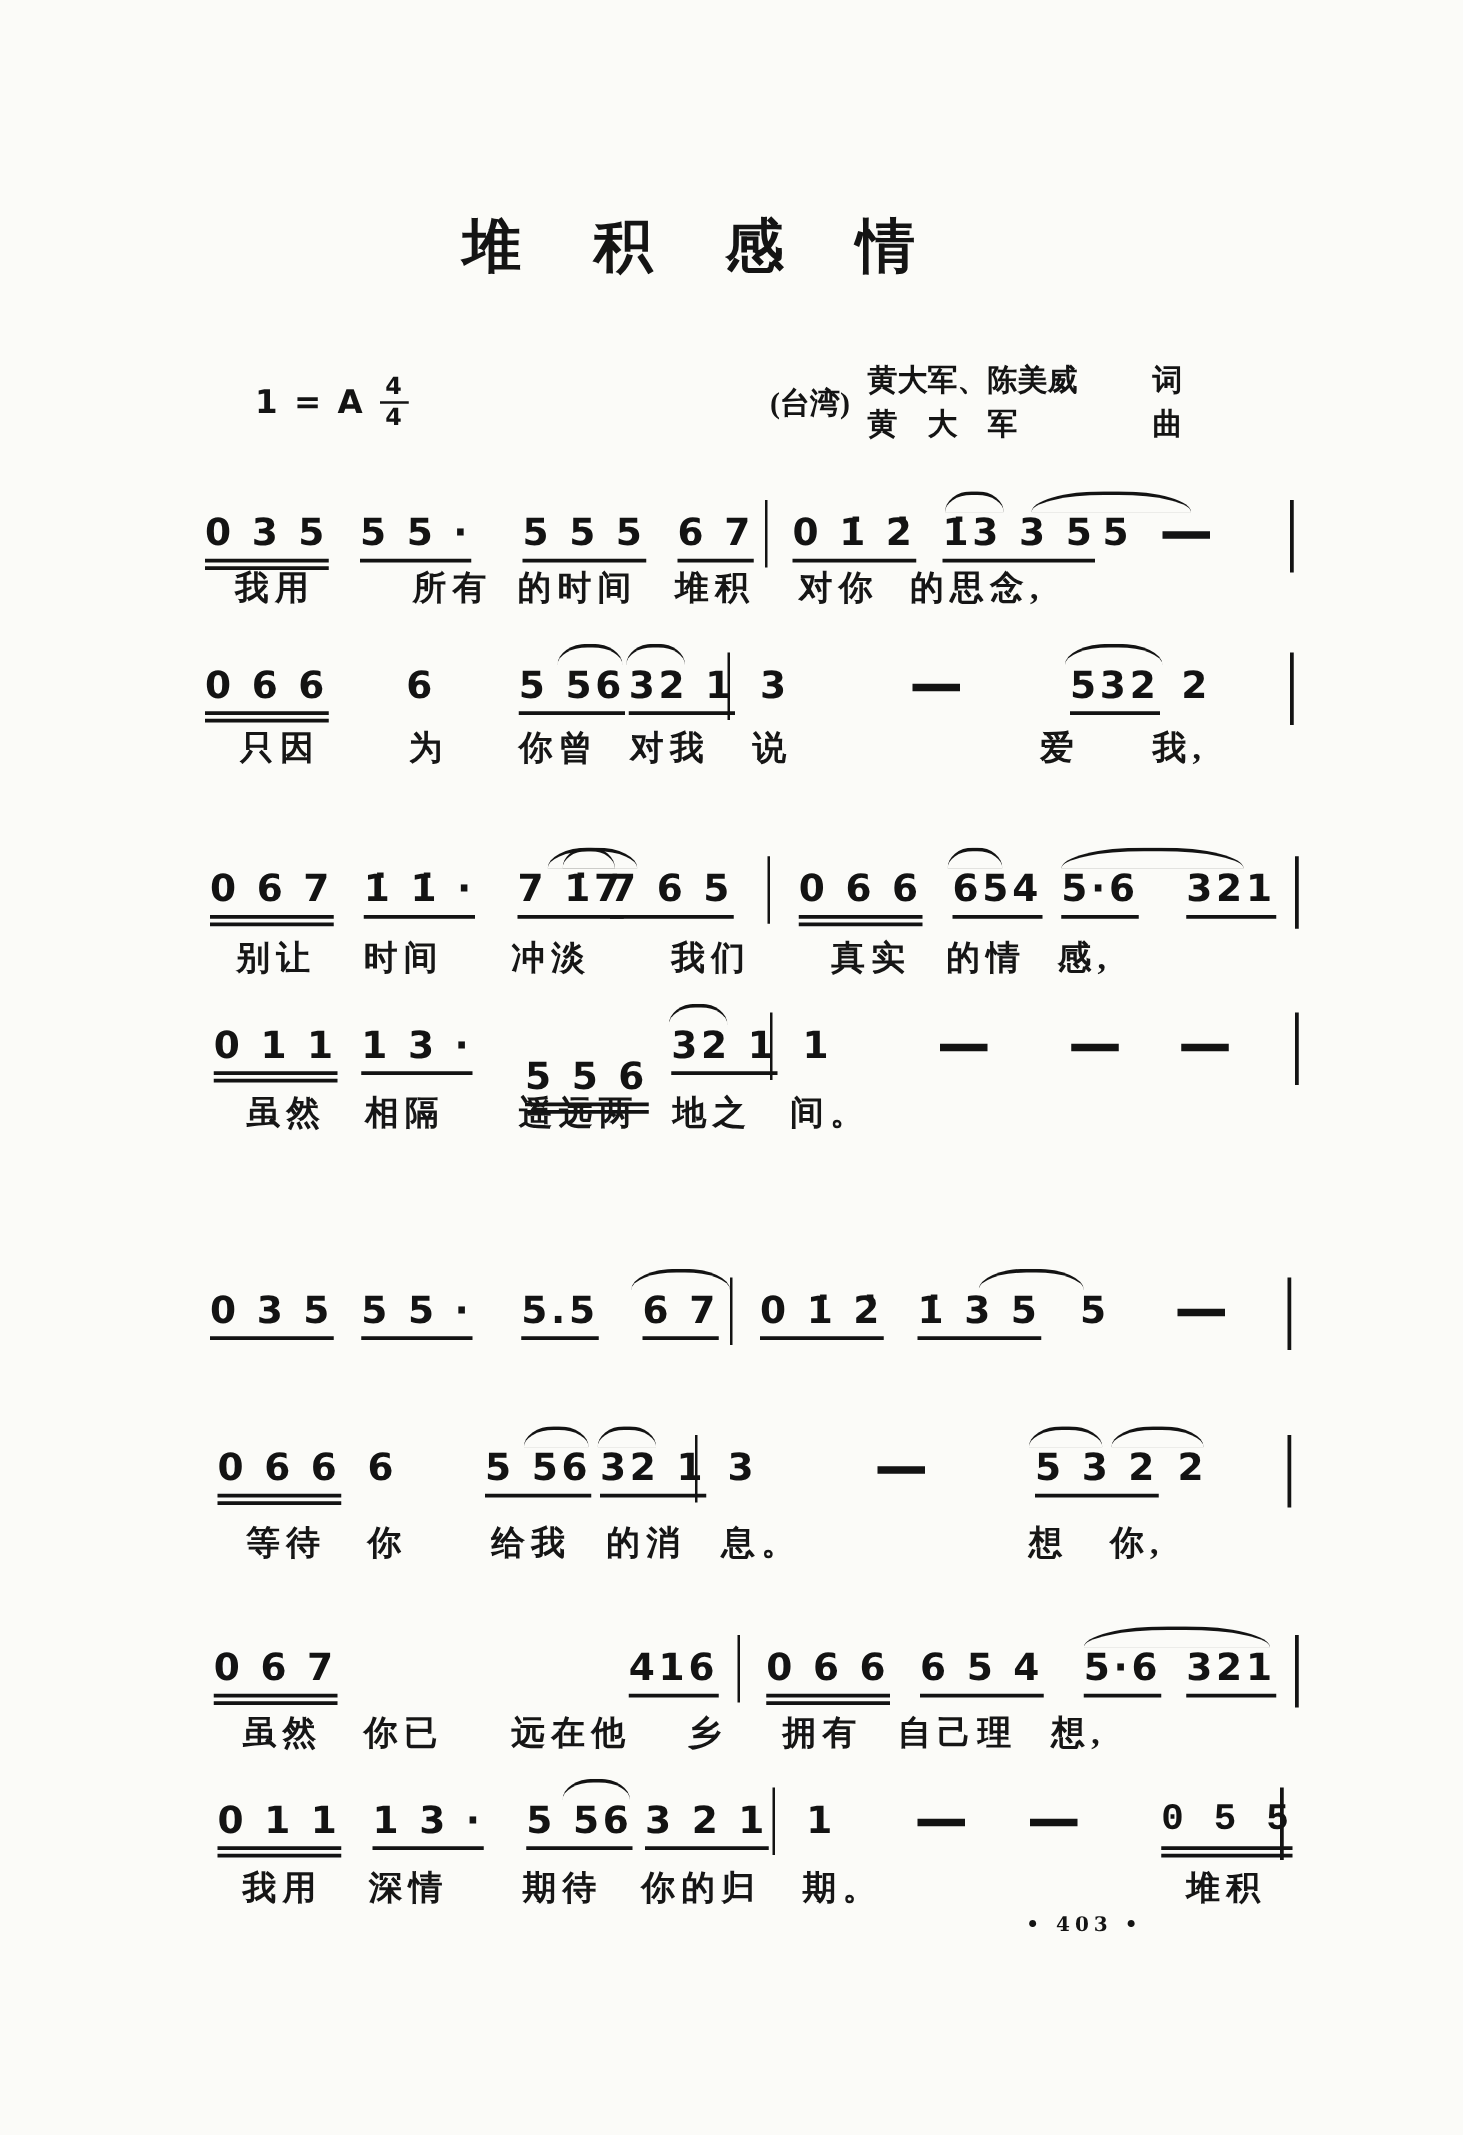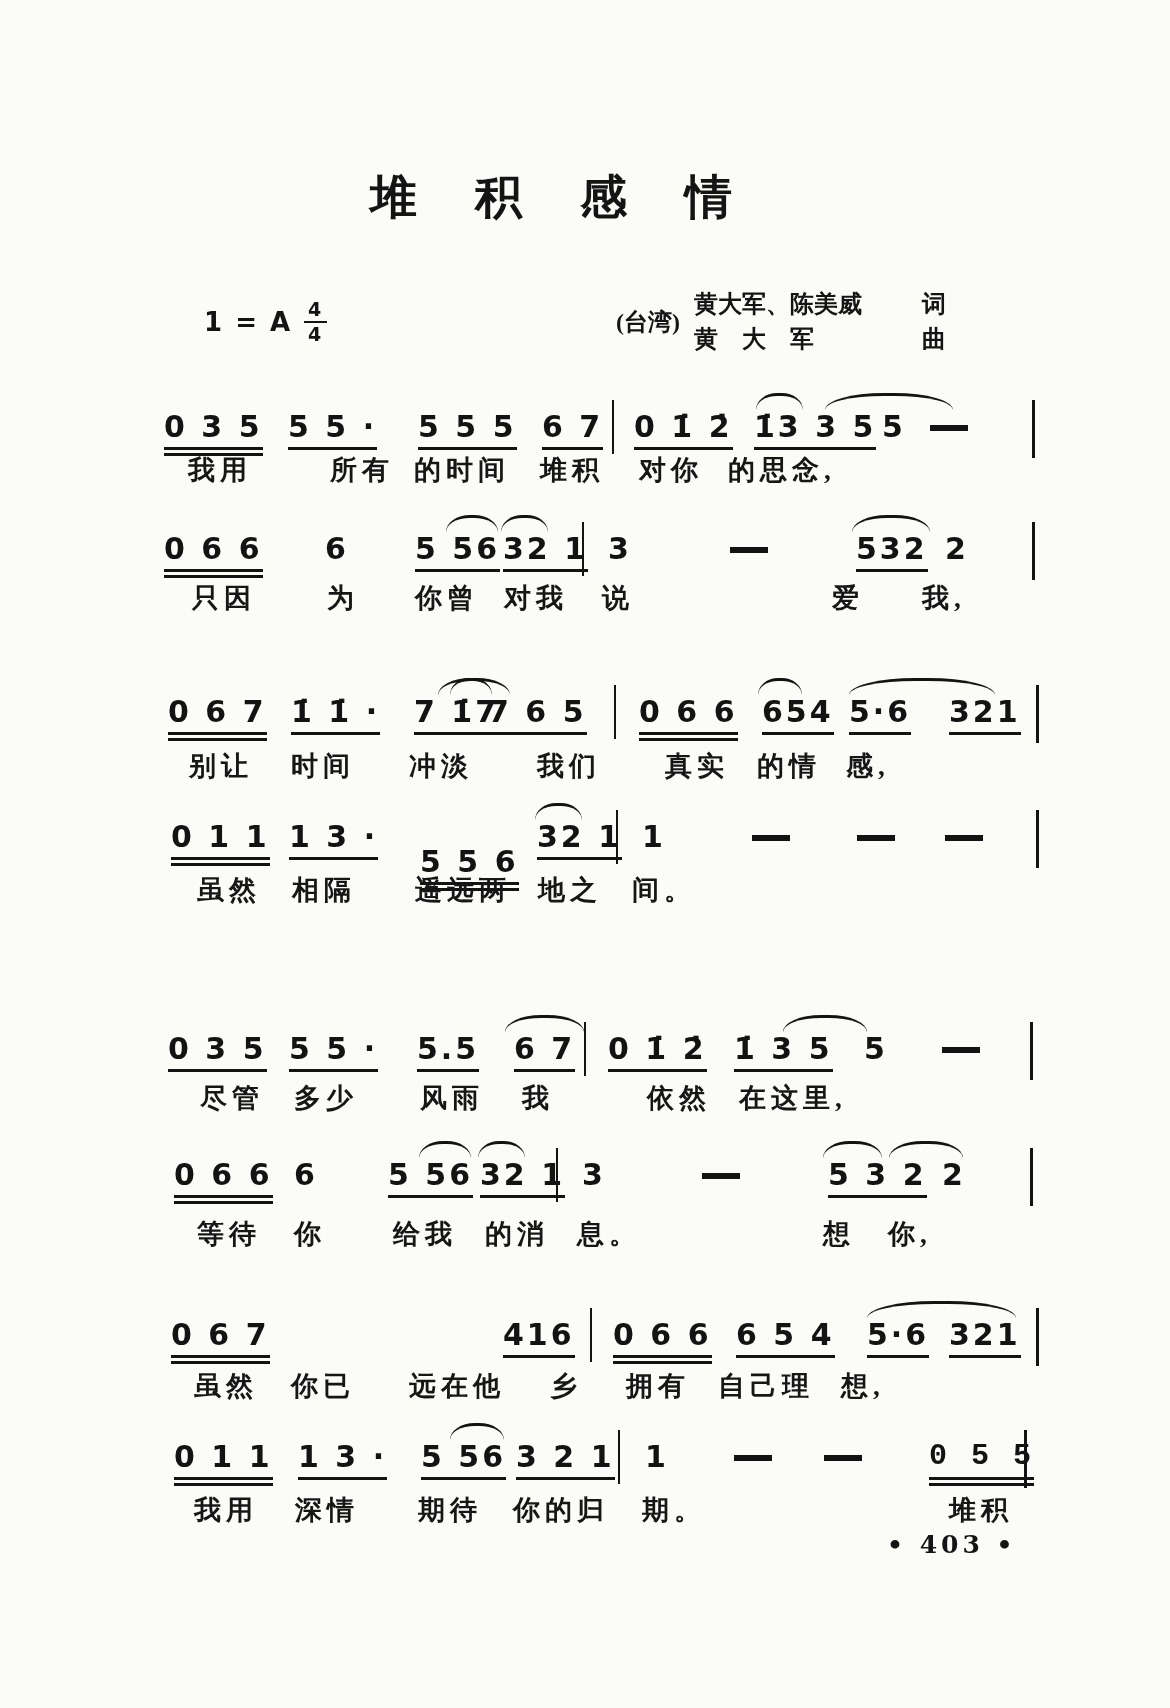--- a/index.html
+++ b/index.html
@@ -62,22 +62,22 @@
   .dash{position:absolute;top:15px;width:38px;height:6px;background:#131313;}
   .barline{position:absolute;top:-10px;width:2px;height:54px;background:#131313;}
   .barline.end{width:3px;height:58px;}
   .lyr{
     position:absolute;
     font-weight:700;font-size:27px;line-height:1.1;
     letter-spacing:5px;white-space:pre;color:#161616;
   }
 
   .pagenum{
-    position:absolute;left:887px;top:1530px;
-    font-size:25px;font-weight:700;letter-spacing:4px;
+    position:absolute;left:821px;top:1530px;
+    font-size:16px;font-weight:700;letter-spacing:4px;
     font-family:"DejaVu Serif", serif;
   }
 </style>
 </head>
 <body>
 
 <div class="page">
 
   <div class="title-wrap">
     <span class="title">堆积感情</span>
@@ -192,28 +192,20 @@
         <span class="tok u1" style="left: 137px;">5 5 ·</span>
         <span class="tok u1" style="left: 265px;">5.5</span>
         <span class="tok u1" style="left: 362px;">6 7<i class="arc" style="left: -15%; width: 130%;"></i></span>
         <span class="barline" style="left: 432px;"></span>
         <span class="tok u1" style="left: 456px;">0 1̇ 2̇</span>
         <span class="tok u1" style="left: 582px;">1̇ 3 5<i class="arc" style="left: 50%; width: 85%;"></i></span>
         <span class="tok" style="left: 712px;">5</span>
         <span class="dash" style="left: 790px;"></span>
         <span class="barline end" style="left: 878px;"></span>
       </div>
-      <div class="lyr-row" style="top: 1084px;">
-        <span class="lyr" style="left: 48px;">尽管</span>
-        <span class="lyr" style="left: 142px;">多少</span>
-        <span class="lyr" style="left: 268px;">风雨</span>
-        <span class="lyr" style="left: 370px;">我</span>
-        <span class="lyr" style="left: 495px;">依然</span>
-        <span class="lyr" style="left: 587px;">在这里,</span>
-      </div>
       <div class="note-row" style="top: 1158px;">
         <span class="tok u2" style="left: 22px;">0 6 6</span>
         <span class="tok" style="left: 142px;">6</span>
         <span class="tok u1" style="left: 236px;">5 56<i class="arc" style="left: 36%; width: 62%;"></i></span>
         <span class="tok u1" style="left: 328px;">32 1<i class="arc" style="left: -2%; width: 55%;"></i></span>
         <span class="barline" style="left: 404px;"></span>
         <span class="tok" style="left: 430px;">3</span>
         <span class="dash" style="left: 550px;"></span>
         <span class="tok u1" style="left: 676px;">5 3 2<i class="arc" style="left: -5%; width: 60%;"></i><i class="arc" style="left: 62%; width: 75%;"></i></span>
         <span class="tok" style="left: 790px;">2</span>

